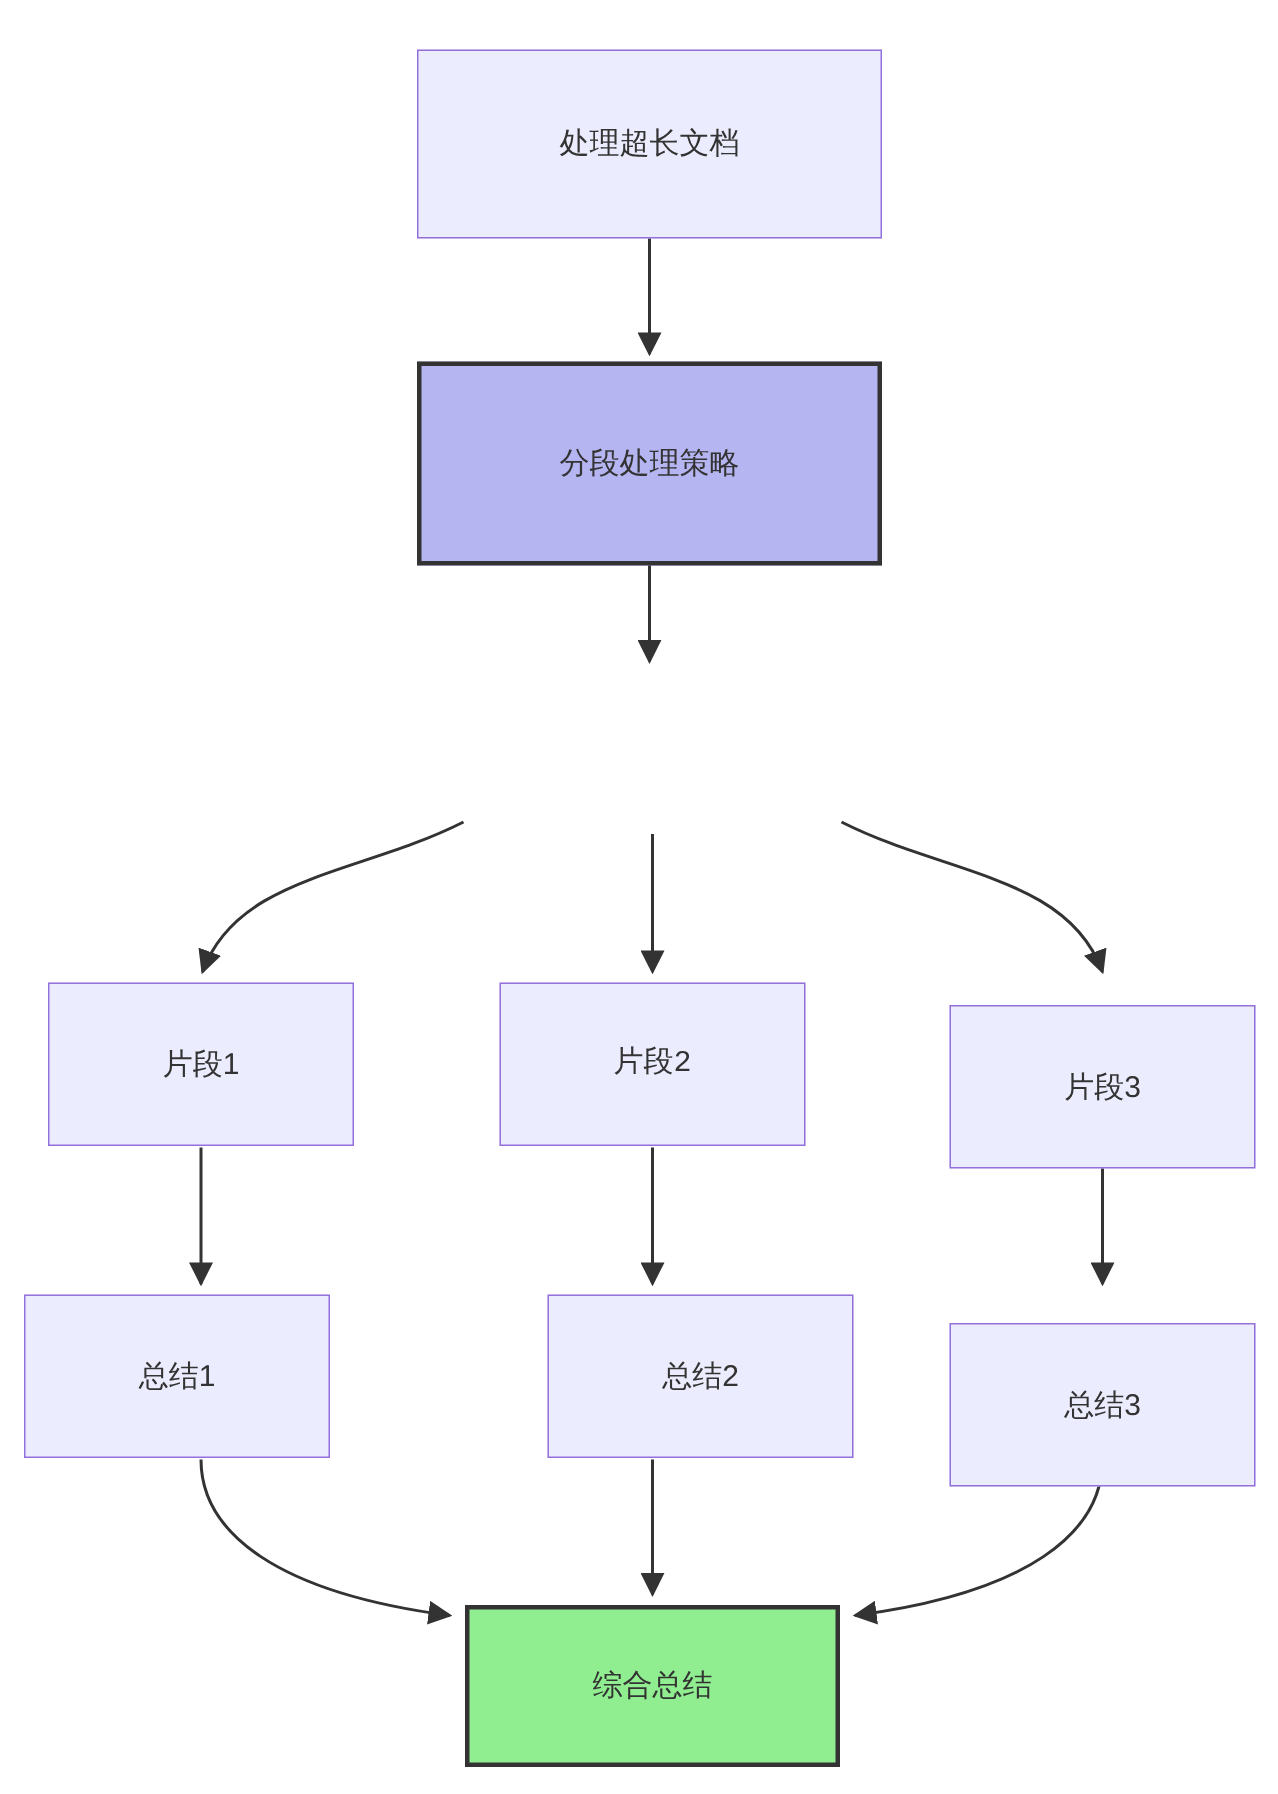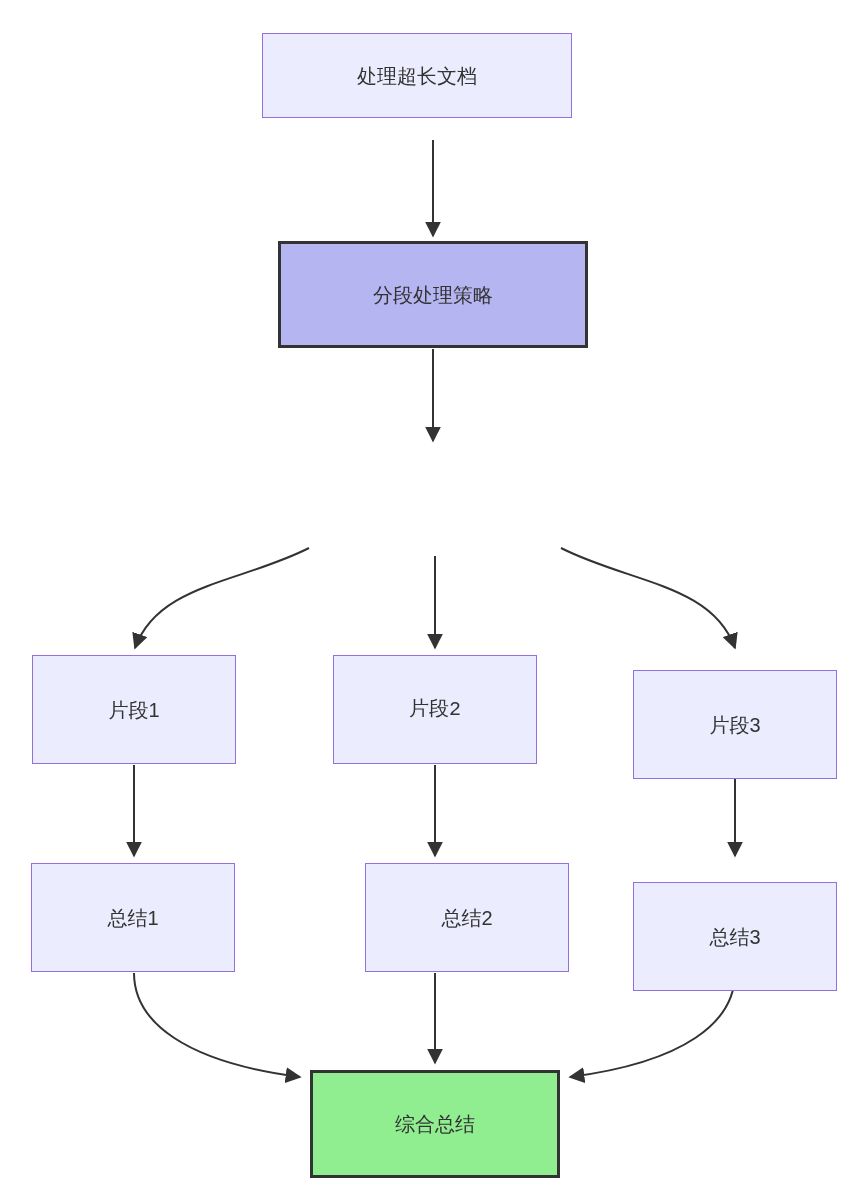--- a/index.html
+++ b/index.html
@@ -83,32 +83,32 @@
 
     <path class="edge" d="M134,765 L134,856" marker-end="url(#arrowhead)"></path>
     <path class="edge" d="M435,765 L435,856" marker-end="url(#arrowhead)"></path>
     <path class="edge" d="M735,765 L735,856" marker-end="url(#arrowhead)"></path>
 
     <path class="edge" d="M134,973 C134,1022 185,1062 300,1077" marker-end="url(#arrowhead)"></path>
     <path class="edge" d="M435,973 L435,1063" marker-end="url(#arrowhead)"></path>
     <path class="edge" d="M735,973 C735,1022 685,1062 570,1077" marker-end="url(#arrowhead)"></path>
   </svg>
 
-  <div class="node" style="left:262px; top:33px; width:310px; height:85px;">处理超长文档</div>
+  <div class="node" style="left:278px; top:33px; width:310px; height:126px;">处理超长文档</div>
 
-  <div class="node emphasis" style="left:278px; top:241px; width:310px; height:107px;text-align:center;">分段处理策略</div>
+  <div class="node emphasis" style="left:278px; top:241px; width:310px; height:136px;text-align:center;">分段处理策略</div>
 
 
   <div class="node" style="left:32px; top:655px; width:204px; height:109px;">片段1</div>
 
   <div class="node" style="left:333px; top:655px; width:204px; height:109px;font-family:Liberation Mono, monospace;">片段2</div>
 
   <div class="node" style="left:633px; top:655px; width:204px; height:109px;margin-top:15px;">片段3</div>
 
-  <div class="node" style="left:31px; top:863px; width:204px; height:109px;">总结1</div>
+  <div class="node" style="left:16px; top:863px; width:204px; height:109px;">总结1</div>
 
   <div class="node" style="left:333px; top:863px; width:204px; height:109px;margin-left:32px;">总结2</div>
 
   <div class="node" style="left:633px; top:882px; width:204px; height:109px;">总结3</div>
 
   <div class="node success" style="left:310px; top:1070px; width:250px; height:108px;">综合总结</div>
 
 </div>
 
 </body></html>

